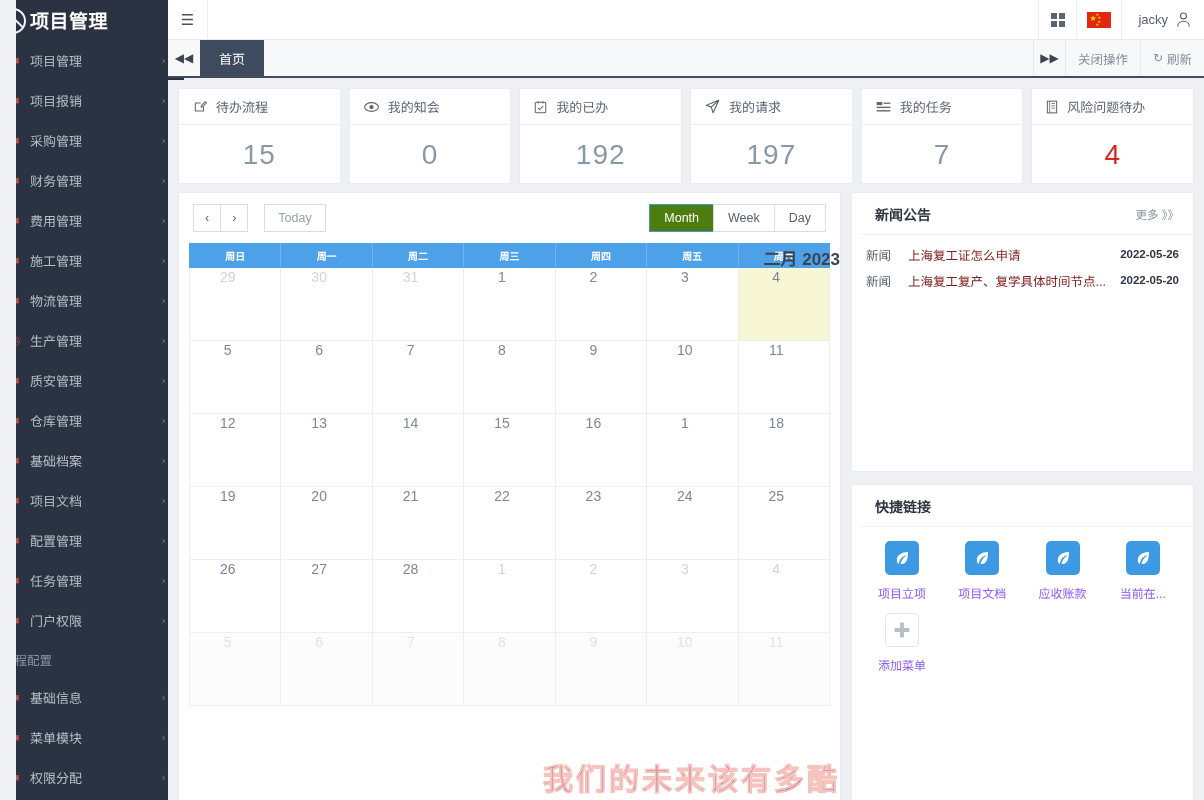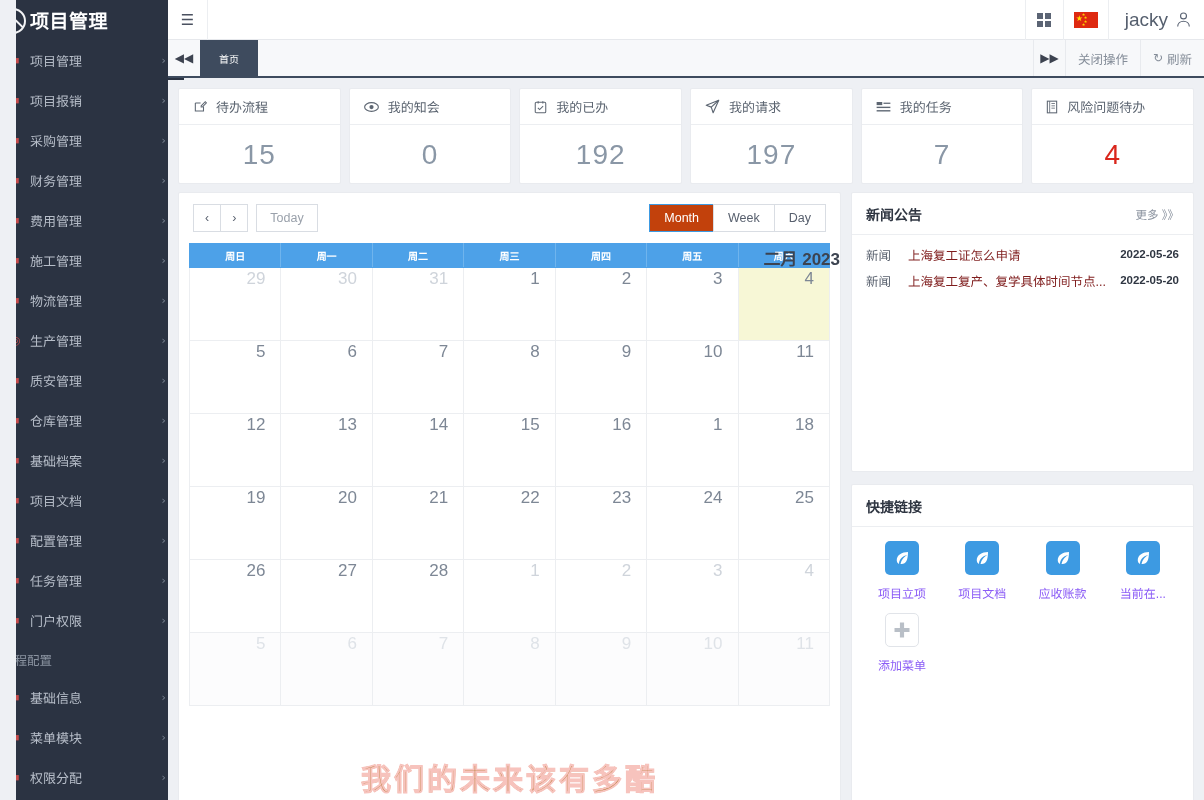--- a/index.html
+++ b/index.html
@@ -139,41 +139,41 @@
   .flag .s2 { left: 10px; top: 4px; }
   .flag .s3 { left: 10px; top: 8px; }
   .flag .s4 { left: 8px; top: 11px; }
   #user-area {
     height: 40px;
     display: flex; align-items: center; gap: 7px;
     padding: 0 12px 0 16px;
     border-left: 1px solid #eceef1;
     cursor: pointer;
   }
-  #username { font-size: 19px; color: #555f6e; }
+  #username { font-size: 13px; color: #555f6e; }
   .avatar-icon { width: 17px; height: 17px; display:block; }
 
   #tabbar {
     position: absolute; left: 168px; top: 40px;
     width: 1036px; height: 38px;
     background: #f7f8fa;
     border-bottom: 2px solid #3e4b5e;
     display: flex; align-items: stretch;
   }
   #tab-prev, #tab-next {
     width: 32px;
     display: flex; align-items: center; justify-content: center;
     color: #3d4350; font-size: 12px; cursor: pointer;
     background: #f7f8fa;
   }
   #tab-next { border-left: 1px solid #e8eaee; }
   .tab {
     padding: 0 19px;
     display: flex; align-items: center;
-    font-size: 10px;
+    font-size: 13px;
     cursor: pointer;
     color: #5a6370;
   }
   .tab.active { background: #3e4b5e; color: #fff; }
   #tabbar-spacer { flex: 1 1 auto; }
   .tb-action {
     display: flex; align-items: center; justify-content: center;
     padding: 0 12px;
     font-size: 12.5px;
     color: #858d99;
@@ -251,24 +251,24 @@
     background: #fff;
     color: #58606e;
     font-size: 12.5px;
     display: inline-flex; align-items: center; justify-content: center;
     padding: 0 11px;
     cursor: pointer;
     font-family: "Liberation Sans", sans-serif;
   }
   .btn-group { display: inline-flex; }
   .btn-group .btn + .btn { margin-left: -1px; }
-  #btn-today { margin-left: 8px; color: #9aa1ab; padding: 4px 13px; text-align: center; }
+  #btn-today { margin-left: 16px; color: #9aa1ab; padding: 4px 13px; text-align: center; }
   #view-group { margin-left: auto; }
   #view-group .btn.active {
-    background: #c2410c;
+    background: #4d7c0f;
     border-color: #3d9ae2;
     color: #fff;
     margin-left: 48px;
   }
   #view-group .btn { padding: 0 14px; }
 
   #cal-wrap { padding: 0 10px; position: relative; }
   table.cal { width: 100%; border-collapse: collapse; table-layout: fixed; }
   table.cal th {
     background: #4da1e8;
@@ -278,46 +278,46 @@
     height: 24px;
     border: 1px solid #4da1e8;
     border-right-color: #6fb4ed;
   }
   table.cal th:last-child { border-right-color: #4da1e8; }
   table.cal td {
     border: 1px solid #eceef1;
     height: 73px;
     vertical-align: top;
     padding: 1px 15px 0 0;
-    text-align: right;
-    font-size: 17px;
+    text-align: center;
+    font-size: 14px;
     color: #7d8795;
     background: #fff;
   }
   table.cal td.other { color: #cfd4db; }
   table.cal td.today { background: #f7f7d6; }
   table.cal td.dim { background: #fcfcfd; color: #dfe3e8; }
   #month-overlay {
     position: absolute;
     left: 0; right: 0;
     top: 52px;
     text-align: right;
     font-size: 17px;
     font-weight: bold;
     color: #3c4350;
     pointer-events: none;
   }
   #watermark {
     position: absolute;
     left: 0; right: 0;
     bottom: 10px;
-    text-align: center;
+    text-align: right;
     font-size: 30px;
     font-weight: bold;
-    color: #a16207;
+    color: #701a75;
     letter-spacing: 3px;
     -webkit-text-stroke: 1px #f7c3bd;
     pointer-events: none;
   }
 
   
   #right-col {
     flex: 1 1 auto;
     display: flex;
     flex-direction: column;
@@ -326,20 +326,21 @@
   .panel {
     background: #fff;
     border: 1px solid #e9ebef;
     border-radius: 2px;
   }
   .panel-head {
     height: 42px;
     display: flex; align-items: center;
     padding: 0 14px;
     border-bottom: 1px solid #eceef1;
+    margin-left: 9px;
   }
   .panel-title {
     font-size: 14px;
     font-weight: bold;
     color: #2f3642;
   }
   .panel-more {
     margin-left: auto;
     font-size: 11.5px;
     color: #8d95a1;

